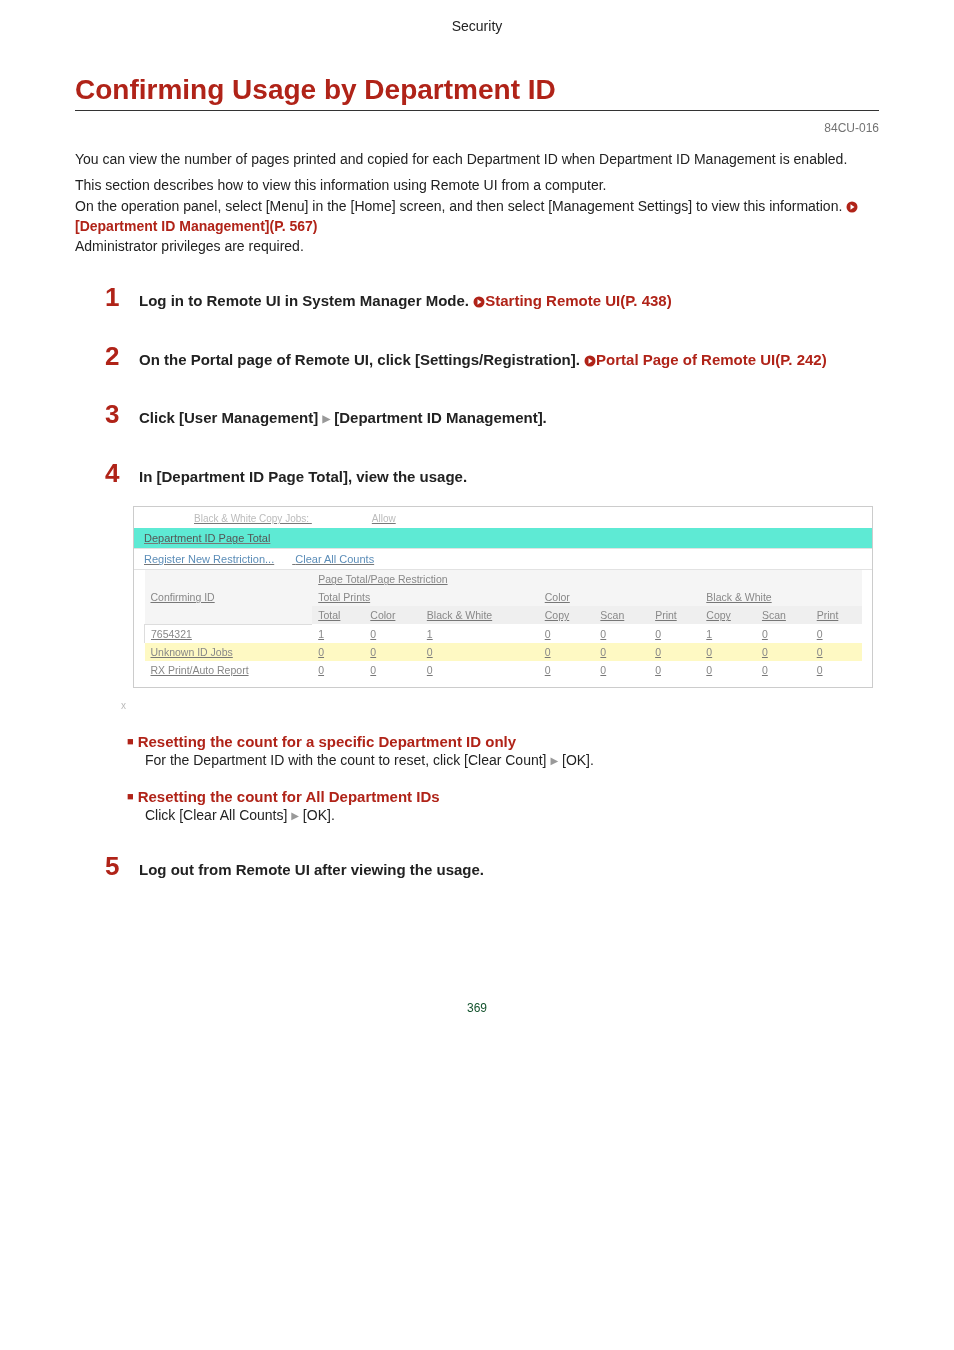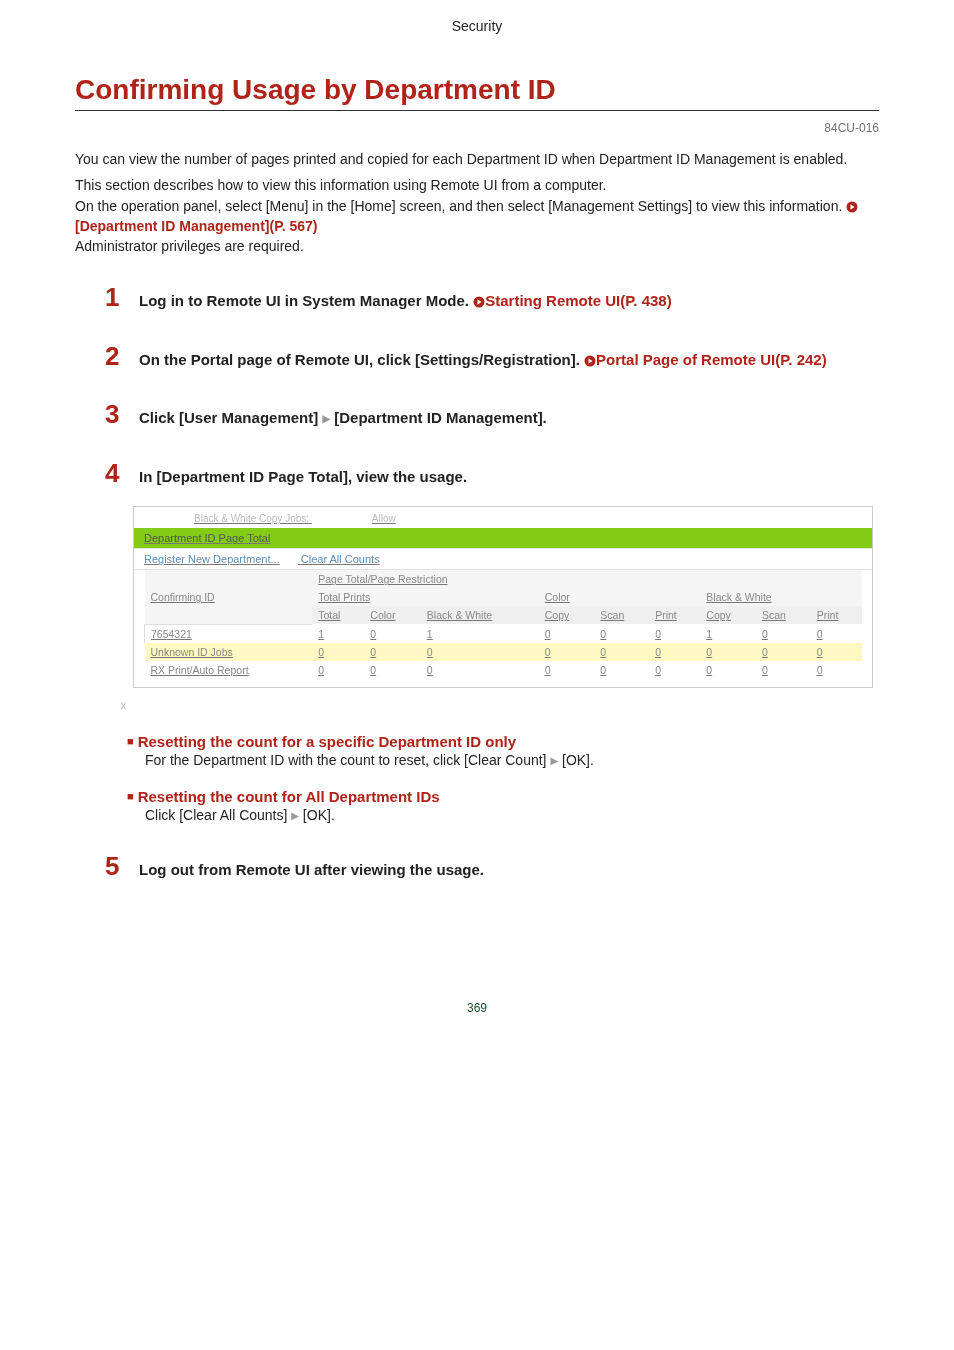--- a/index.html
+++ b/index.html
@@ -75,21 +75,21 @@
     padding: 6px 60px 4px 60px;
     color: #bbb;
     font-size: 10px;
   }
   .ss-top .allow { color: #bbb; margin-left: 60px; }
   .ss-section-title {
     padding: 4px 10px;
     color: #555;
     font-size: 11px;
     border-bottom: 1px solid #e2e2e2;
-    background: #84cc16;
+    background: #5eead4;
   }
   .ss-actions {
     padding: 4px 10px;
     border-bottom: 1px solid #e2e2e2;
   }
   .ss-link { color: #5b8db8; font-size: 11px; margin-right: 18px; }
   .ss-table { width: 100%; border-collapse: collapse; font-size: 10.5px; color: #888; }
   .ss-table th, .ss-table td {
     padding: 3px 6px;
     text-align: left;
@@ -190,21 +190,21 @@
         <div class="step-text">In [Department ID Page Total], view the usage.</div>
       </div>
 
       <div class="screenshot">
         <div class="ss-top">
           <span>Black &amp; White Copy Jobs:</span>
           <span class="allow">Allow</span>
         </div>
         <div class="ss-section-title">Department ID Page Total</div>
         <div class="ss-actions">
-          <span class="ss-link">Register New Department...</span>
+          <span class="ss-link">Register New Restriction...</span>
           <span class="ss-link">Clear All Counts</span>
         </div>
         <div class="ss-tablewrap">
           <table class="ss-table">
             <thead>
               <tr class="ss-th-row1">
                 <th rowspan="3">Confirming ID</th>
                 <th colspan="9">Page Total/Page Restriction</th>
               </tr>
               <tr class="ss-th-row1">

